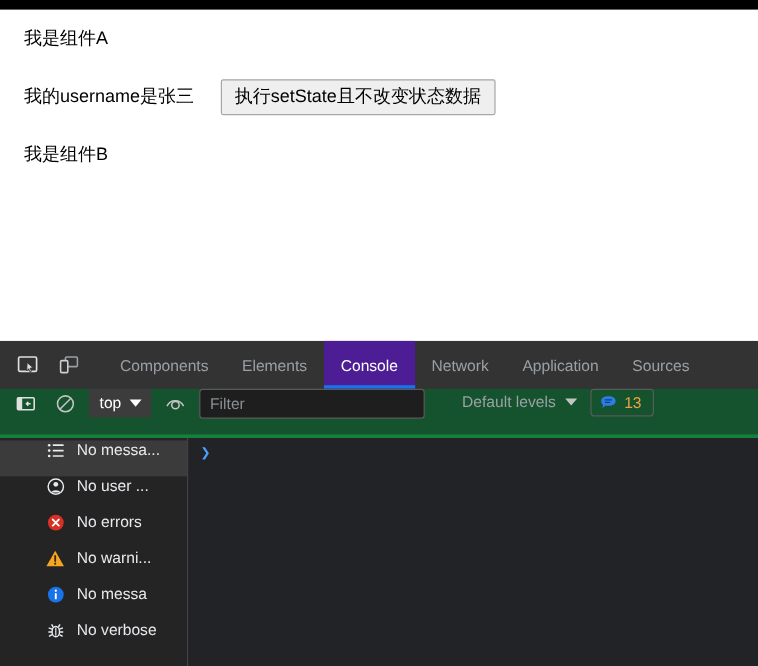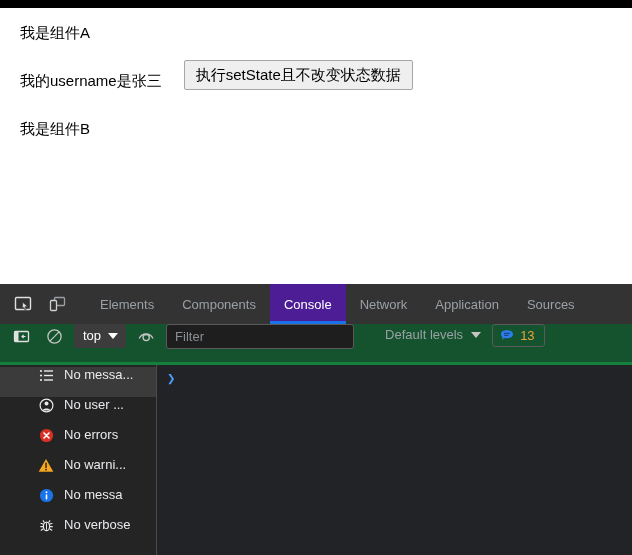--- a/index.html
+++ b/index.html
@@ -32,21 +32,21 @@
   .page-line {
     font-size: 15px;
     color: #000000;
     line-height: 17px;
     margin: 12px;
     padding: 4px 0 3px 0;
     white-space: nowrap;
   }
   .row-with-button {
     display: flex;
-    align-items: flex-start;
+    align-items: center;
     gap: 10px;
     padding: 4px 0 3px 0;
   }
   .row-with-button .page-line { padding: 0; }
   .action-button {
     font-family: "Liberation Sans", sans-serif;
     font-size: 15px;
     color: #000000;
     background: #efefef;
     border: 1px solid #a6a6a6;
@@ -271,24 +271,24 @@
     </div>
     <div class="tool-icon-btn">
       <svg width="19" height="19" viewBox="0 0 19 19">
         <rect x="6.5" y="2.5" width="10" height="8" rx="1" fill="none" stroke="#9aa0a6" stroke-width="1.3"></rect>
         <rect x="2.5" y="5.5" width="6" height="10" rx="1" fill="#333333" stroke="#d0d0d0" stroke-width="1.3"></rect>
       </svg>
     </div>
     <div class="tab-sep"></div>
 
     <div class="tab">
+      <span>Components</span>
+    </div>
+    <div class="tab">
       <span>Elements</span>
-    </div>
-    <div class="tab">
-      <span>Components</span>
     </div>
     <div class="tab active">
       <span>Console</span>
     </div>
     <div class="tab">
       <span>Network</span>
     </div>
     <div class="tab">
       <span>Application</span>
     </div>

